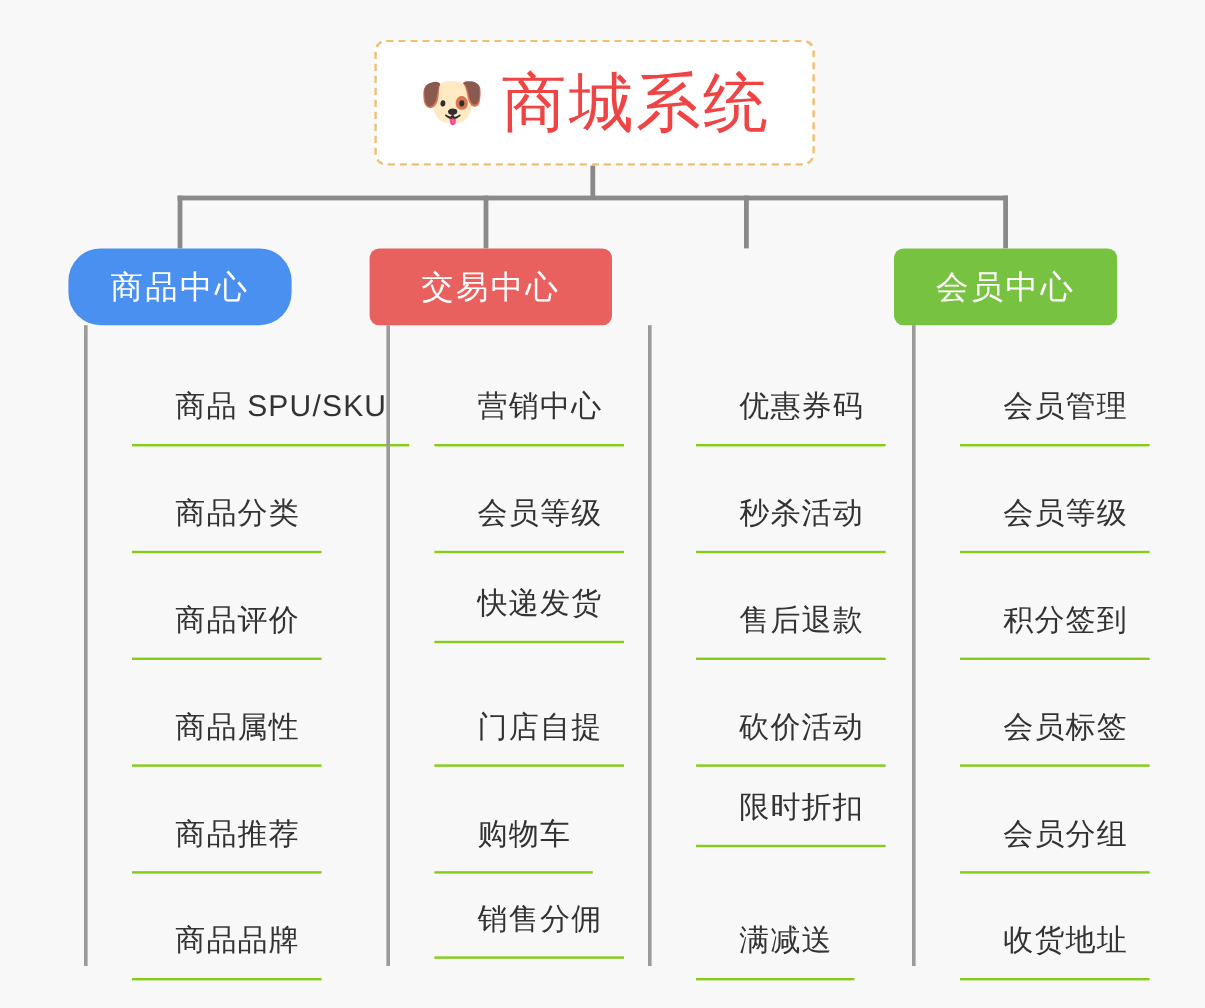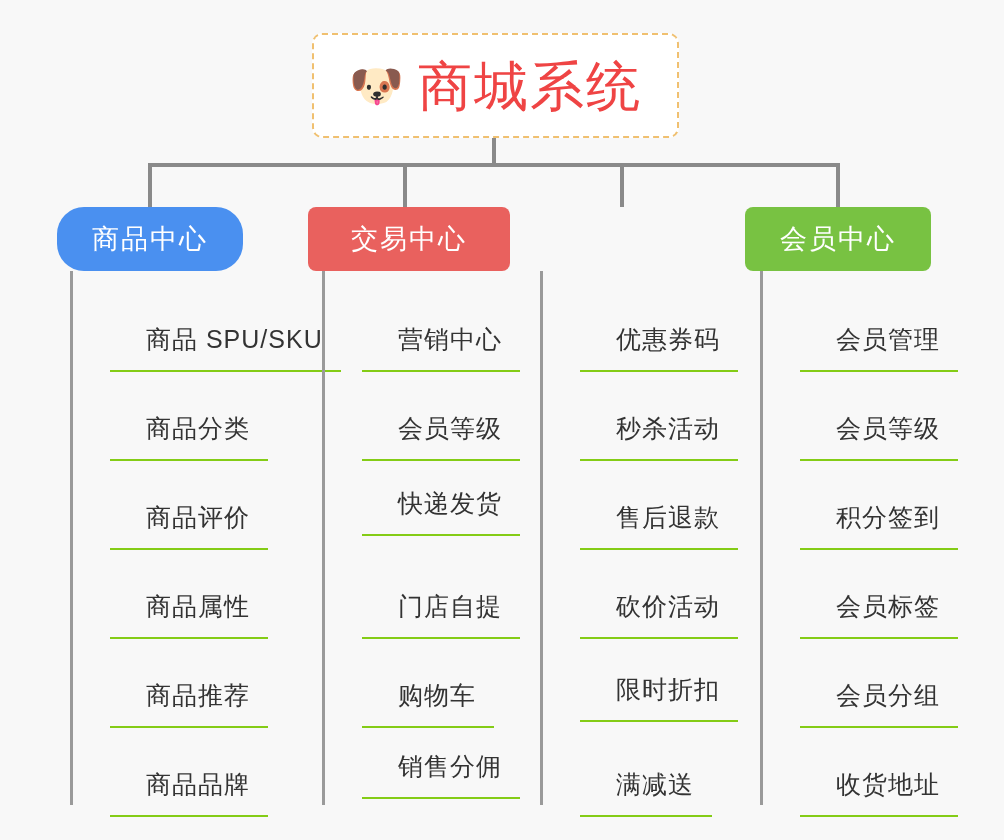--- a/index.html
+++ b/index.html
@@ -183,21 +183,21 @@
     <div class="leaf" style="top:412px"><span class="leaf-label">购物车</span></div>
     <div class="leaf" style="top:483px"><span class="leaf-label">销售分佣</span></div>
   </div>
 
   <div class="branch br-3">
     <div class="branch-spine" style="height: 534px;"></div>
     <div class="leaf" style="top:56px"><span class="leaf-label">优惠券码</span></div>
     <div class="leaf" style="top:145px"><span class="leaf-label">秒杀活动</span></div>
     <div class="leaf" style="top:234px"><span class="leaf-label">售后退款</span></div>
     <div class="leaf" style="top:323px"><span class="leaf-label">砍价活动</span></div>
-    <div class="leaf" style="top:406px"><span class="leaf-label">限时折扣</span></div>
+    <div class="leaf" style="top:390px"><span class="leaf-label">限时折扣</span></div>
     <div class="leaf" style="top:501px"><span class="leaf-label">满减送</span></div>
   </div>
 
   <div class="branch br-4">
     <div class="branch-spine" style="height: 534px;"></div>
     <div class="leaf" style="top:56px"><span class="leaf-label">会员管理</span></div>
     <div class="leaf" style="top:145px"><span class="leaf-label">会员等级</span></div>
     <div class="leaf" style="top:234px"><span class="leaf-label">积分签到</span></div>
     <div class="leaf" style="top:323px"><span class="leaf-label">会员标签</span></div>
     <div class="leaf" style="top:412px"><span class="leaf-label">会员分组</span></div>

